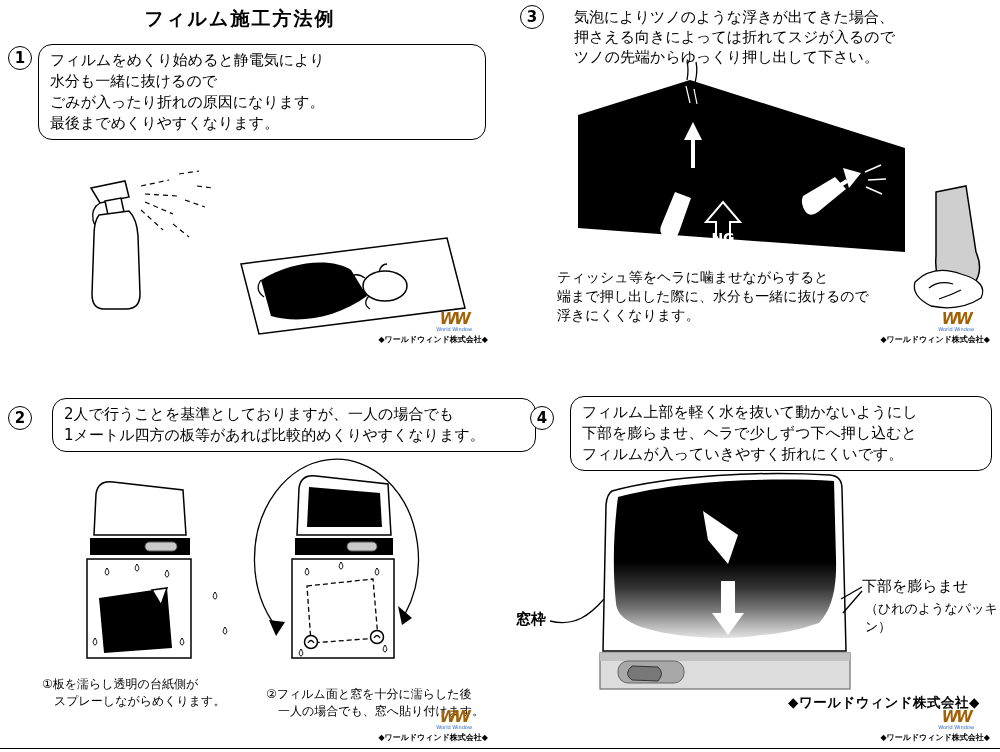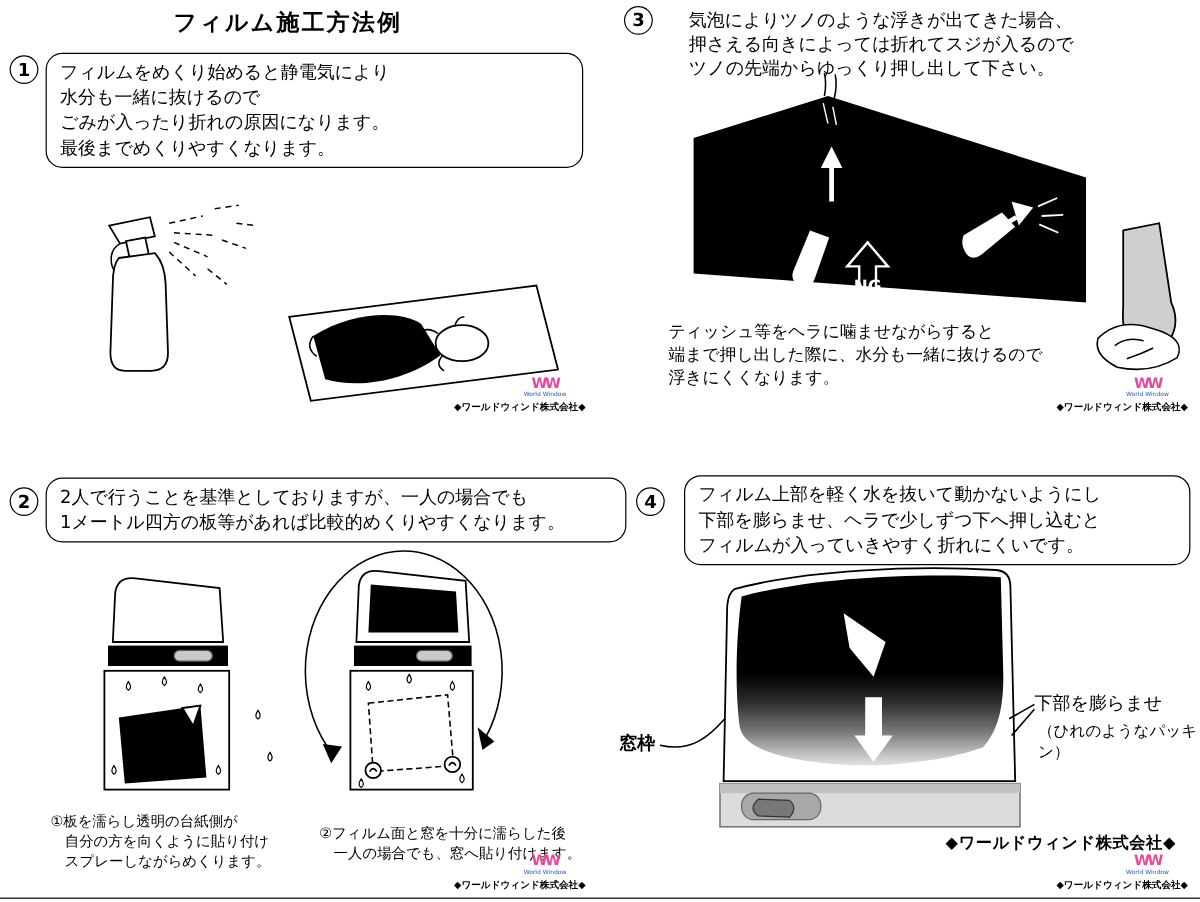--- a/index.html
+++ b/index.html
@@ -14,21 +14,21 @@
   .inst-box { border:1.6px solid #000; border-radius:14px; padding:5px 11px;
               font-size:15px; line-height:21px; background:#fff; }
   .plain-text { font-size:15px; line-height:20px; }
   .note-text { font-size:14px; line-height:19px; }
   .caption { font-size:12px; line-height:17px; }
   .label-bold { font-size:15px; font-weight:bold; }
   .label-sub { font-size:13px;padding-left:19px; }
   .company-large { font-size:13.5px; font-weight:bold; letter-spacing:0.5px; }
   .stamp { display:flex; flex-direction:column; align-items:flex-end; width:120px; }
   .logo { display:flex; flex-direction:column; align-items:center; margin-right:16px; }
-  .logo-ww { color:#ec4899; font-weight:bold; font-size:12px;
+  .logo-ww { color:#a16207; font-weight:bold; font-style:italic; font-size:15px;
              letter-spacing:-2px; line-height:14px; }
   .logo-sub { color:#1f5fc0; font-size:5px; line-height:6px; }
   .stamp-text { font-size:8px; font-weight:bold; margin-top:2px; white-space:nowrap; }
   .bottom-rule { position:absolute; left:0; right:0; top:748px; border-top:1.6px solid #000; }
 
   svg .ln  { fill:#fff; stroke:#000; stroke-width:1.5; }
   svg .lnn { fill:none; stroke:#000; stroke-width:1.3; }
   svg .blk { fill:#000; }
   svg .wht { fill:#fff; }
   svg .spray-lines path { stroke:#000; stroke-width:1.2; fill:none; stroke-dasharray:5 4; }
@@ -124,21 +124,21 @@
 
   <div class="abs note-text" style="left:557px;top:268px">
     <div>ティッシュ等をヘラに噛ませながらすると</div>
     <div>端まで押し出した際に、水分も一緒に抜けるので</div>
     <div>浮きにくくなります。</div>
   </div>
 
   <div class="abs circle-num" style="left:8px;top:406px">
     <span>2</span>
   </div>
-  <div class="abs inst-box" style="left:38px;top:398px;width:484px">
+  <div class="abs inst-box" style="left:52px;top:398px;width:484px">
     <div>2人で行うことを基準としておりますが、一人の場合でも</div>
     <div>1メートル四方の板等があれば比較的めくりやすくなります。</div>
   </div>
 
   <svg class="abs" style="left:55px;top:452px" width="460" height="218" viewBox="0 0 460 218">
     <defs>
       <path id="drop" d="M0,0 C2.4,3.4 2.4,5.8 0,7.2 C-2.4,5.8 -2.4,3.4 0,0 Z"></path>
     </defs>
     <g>
       <path class="ln" d="M39,83 L41,42 Q43,28 58,30 L128,38 L131,83 Z"></path>
@@ -172,21 +172,20 @@
       <use href="#drop" class="dropstyle" x="252" y="116"></use>
       <use href="#drop" class="dropstyle" x="286" y="110"></use>
       <use href="#drop" class="dropstyle" x="322" y="116"></use>
       <use href="#drop" class="dropstyle" x="246" y="197"></use>
       <use href="#drop" class="dropstyle" x="330" y="193"></use>
     </g>
   </svg>
 
   <div class="abs caption" style="left:42px;top:676px">
     <div>①板を濡らし透明の台紙側が</div>
-    <div>　自分の方を向くように貼り付け</div>
     <div>　スプレーしながらめくります。</div>
   </div>
   <div class="abs caption" style="left:266px;top:686px">
     <div>②フィルム面と窓を十分に濡らした後</div>
     <div>　一人の場合でも、窓へ貼り付けます。</div>
   </div>
 
   <div class="abs circle-num" style="left:530px;top:406px">
     <span>4</span>
   </div>

